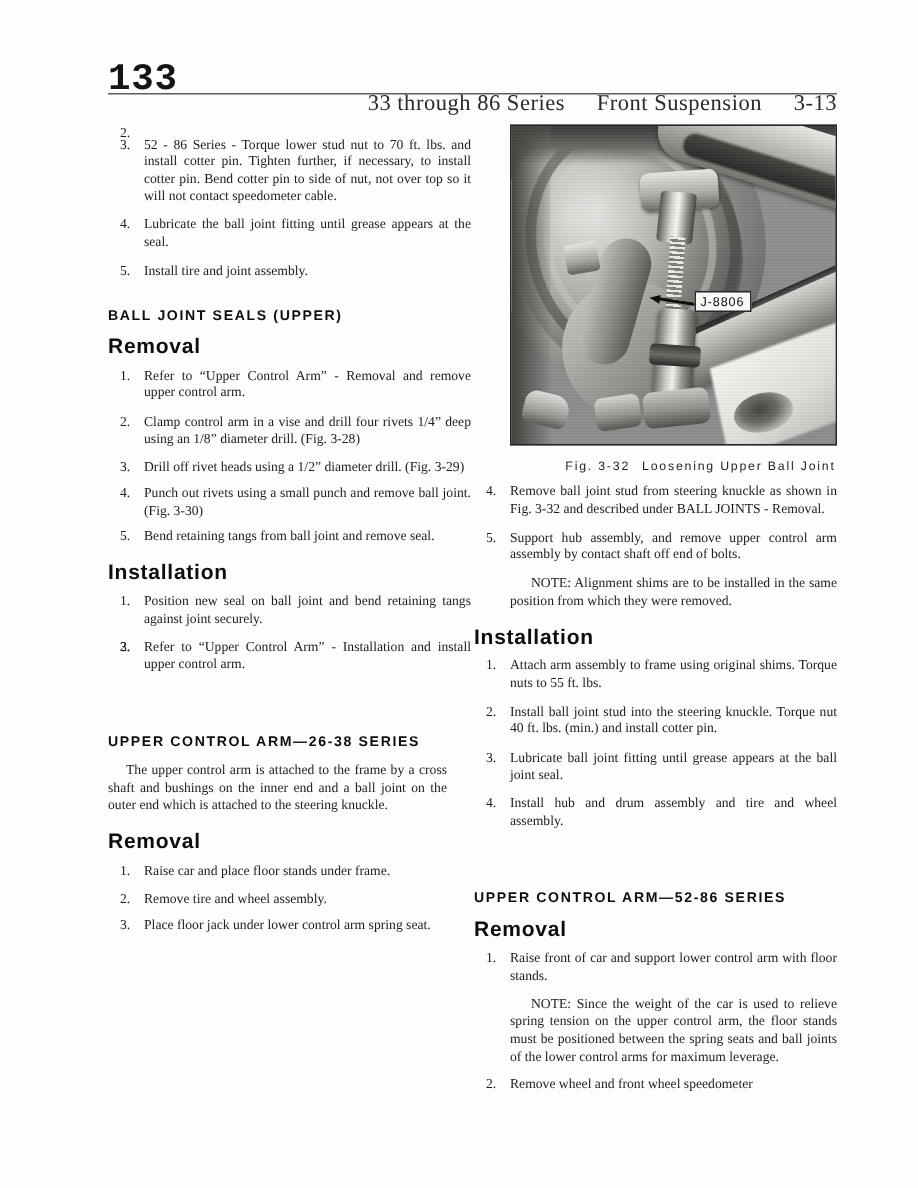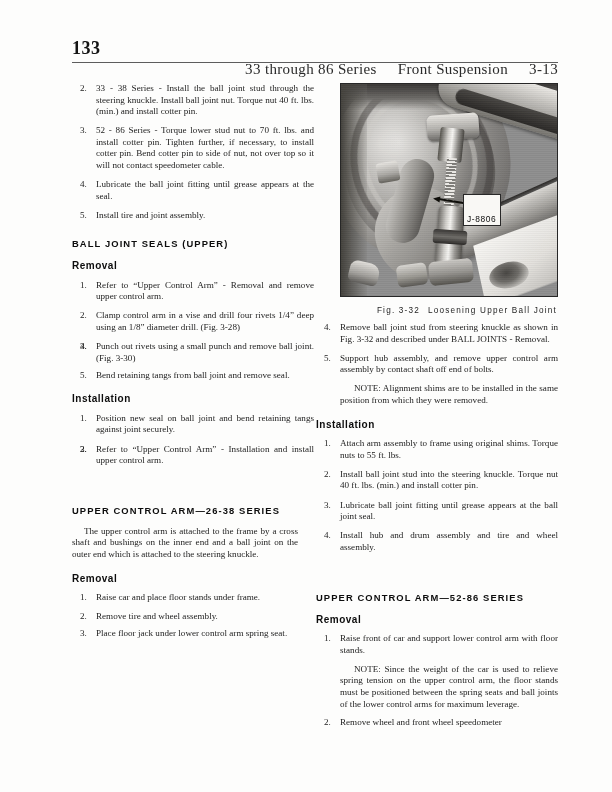--- a/index.html
+++ b/index.html
@@ -26,23 +26,23 @@
   
   .head {
     position: absolute;
     left: 72px; top: 40px;
     width: 486px;
     height: 26px;
   }
   .folio {
     position: absolute;
     left: 0; top: -2px;
-    font-family: Liberation Serif, serif;
+    font-family: Liberation Mono, monospace;
     font-weight: bold;
-    font-size: 18px;
+    font-size: 25px;
     letter-spacing: 0.5px;
     color: #141414;
   }
   .head-right {
     position: absolute;
     right: 0; top: 21px;
     font-size: 15px;
     letter-spacing: 0.35px;
     color: #2a2a2a;
     white-space: nowrap;
@@ -102,21 +102,21 @@
     font-family: "Liberation Sans", "DejaVu Sans", sans-serif;
     font-weight: bold;
     font-size: 9.4px;
     letter-spacing: 1.1px;
     margin: 17px 0 9px 0;
     color: #0d0d0d;
   }
   h3.sub {
     font-family: "Liberation Sans", "DejaVu Sans", sans-serif;
     font-weight: bold;
-    font-size: 10px;
+    font-size: 14px;
     letter-spacing: 0.5px;
     margin: 12px 0 8px 0;
     color: #0d0d0d;
   }
   h3.sub.first { margin-top: 10px; }
 
   .spacer-lg { height: 14px; }
 
   
   .figure {
@@ -320,21 +320,21 @@
   .callout {
     position: absolute;
     left: 122px;
     top: 110px;
     background: #f4f3f0;
     border: 1px solid #2b2b2b;
     font-family: "Liberation Sans", "DejaVu Sans", sans-serif;
     font-size: 8.4px;
     letter-spacing: 0.6px;
     color: #111;
-    padding: 19px 4px 1px 3px;
+    padding: 1px 4px 1px 3px;
     line-height: 10px;
     white-space: nowrap;
     z-index: 6;
   }
   .leader {
     position: absolute;
     left: 96px;
     top: 116px;
     width: 28px;
     height: 1.5px;
@@ -376,21 +376,20 @@
       <span>Front Suspension</span>
       <span>3-13</span>
     </div>
   </div>
   <div class="head-rule"></div>
 
   <div class="col col-left">
 
     <div class="item">
       <span class="num">2.</span>
-      <span>33 - 38 Series - Install the ball joint stud through the steering knuckle. Install ball joint nut. Torque nut 40 ft. lbs. (min.) and install cotter pin.</span>
     </div>
     <div class="item">
       <span class="num">3.</span>
       <span>52 - 86 Series - Torque lower stud nut to 70 ft. lbs. and install cotter pin. Tighten further, if necessary, to install cotter pin. Bend cotter pin to side of nut, not over top so it will not contact speedometer cable.</span>
     </div>
     <div class="item">
       <span class="num">4.</span>
       <span>Lubricate the ball joint fitting until grease appears at the seal.</span>
     </div>
     <div class="item">
@@ -404,20 +403,21 @@
     <div class="item">
       <span class="num">1.</span>
       <span>Refer to “Upper Control Arm” - Removal and remove upper control arm.</span>
     </div>
     <div class="item">
       <span class="num">2.</span>
       <span>Clamp control arm in a vise and drill four rivets 1/4” deep using an 1/8” diameter drill. (Fig. 3-28)</span>
     </div>
     <div class="item tight">
       <span class="num">3.</span>
+      <span>Drill off rivet heads using a 1/2” diameter drill. (Fig. 3-29)</span>
     </div>
     <div class="item tight">
       <span class="num">4.</span>
       <span>Punch out rivets using a small punch and remove ball joint. (Fig. 3-30)</span>
     </div>
     <div class="item tight">
       <span class="num">5.</span>
       <span>Bend retaining tangs from ball joint and remove seal.</span>
     </div>
 

